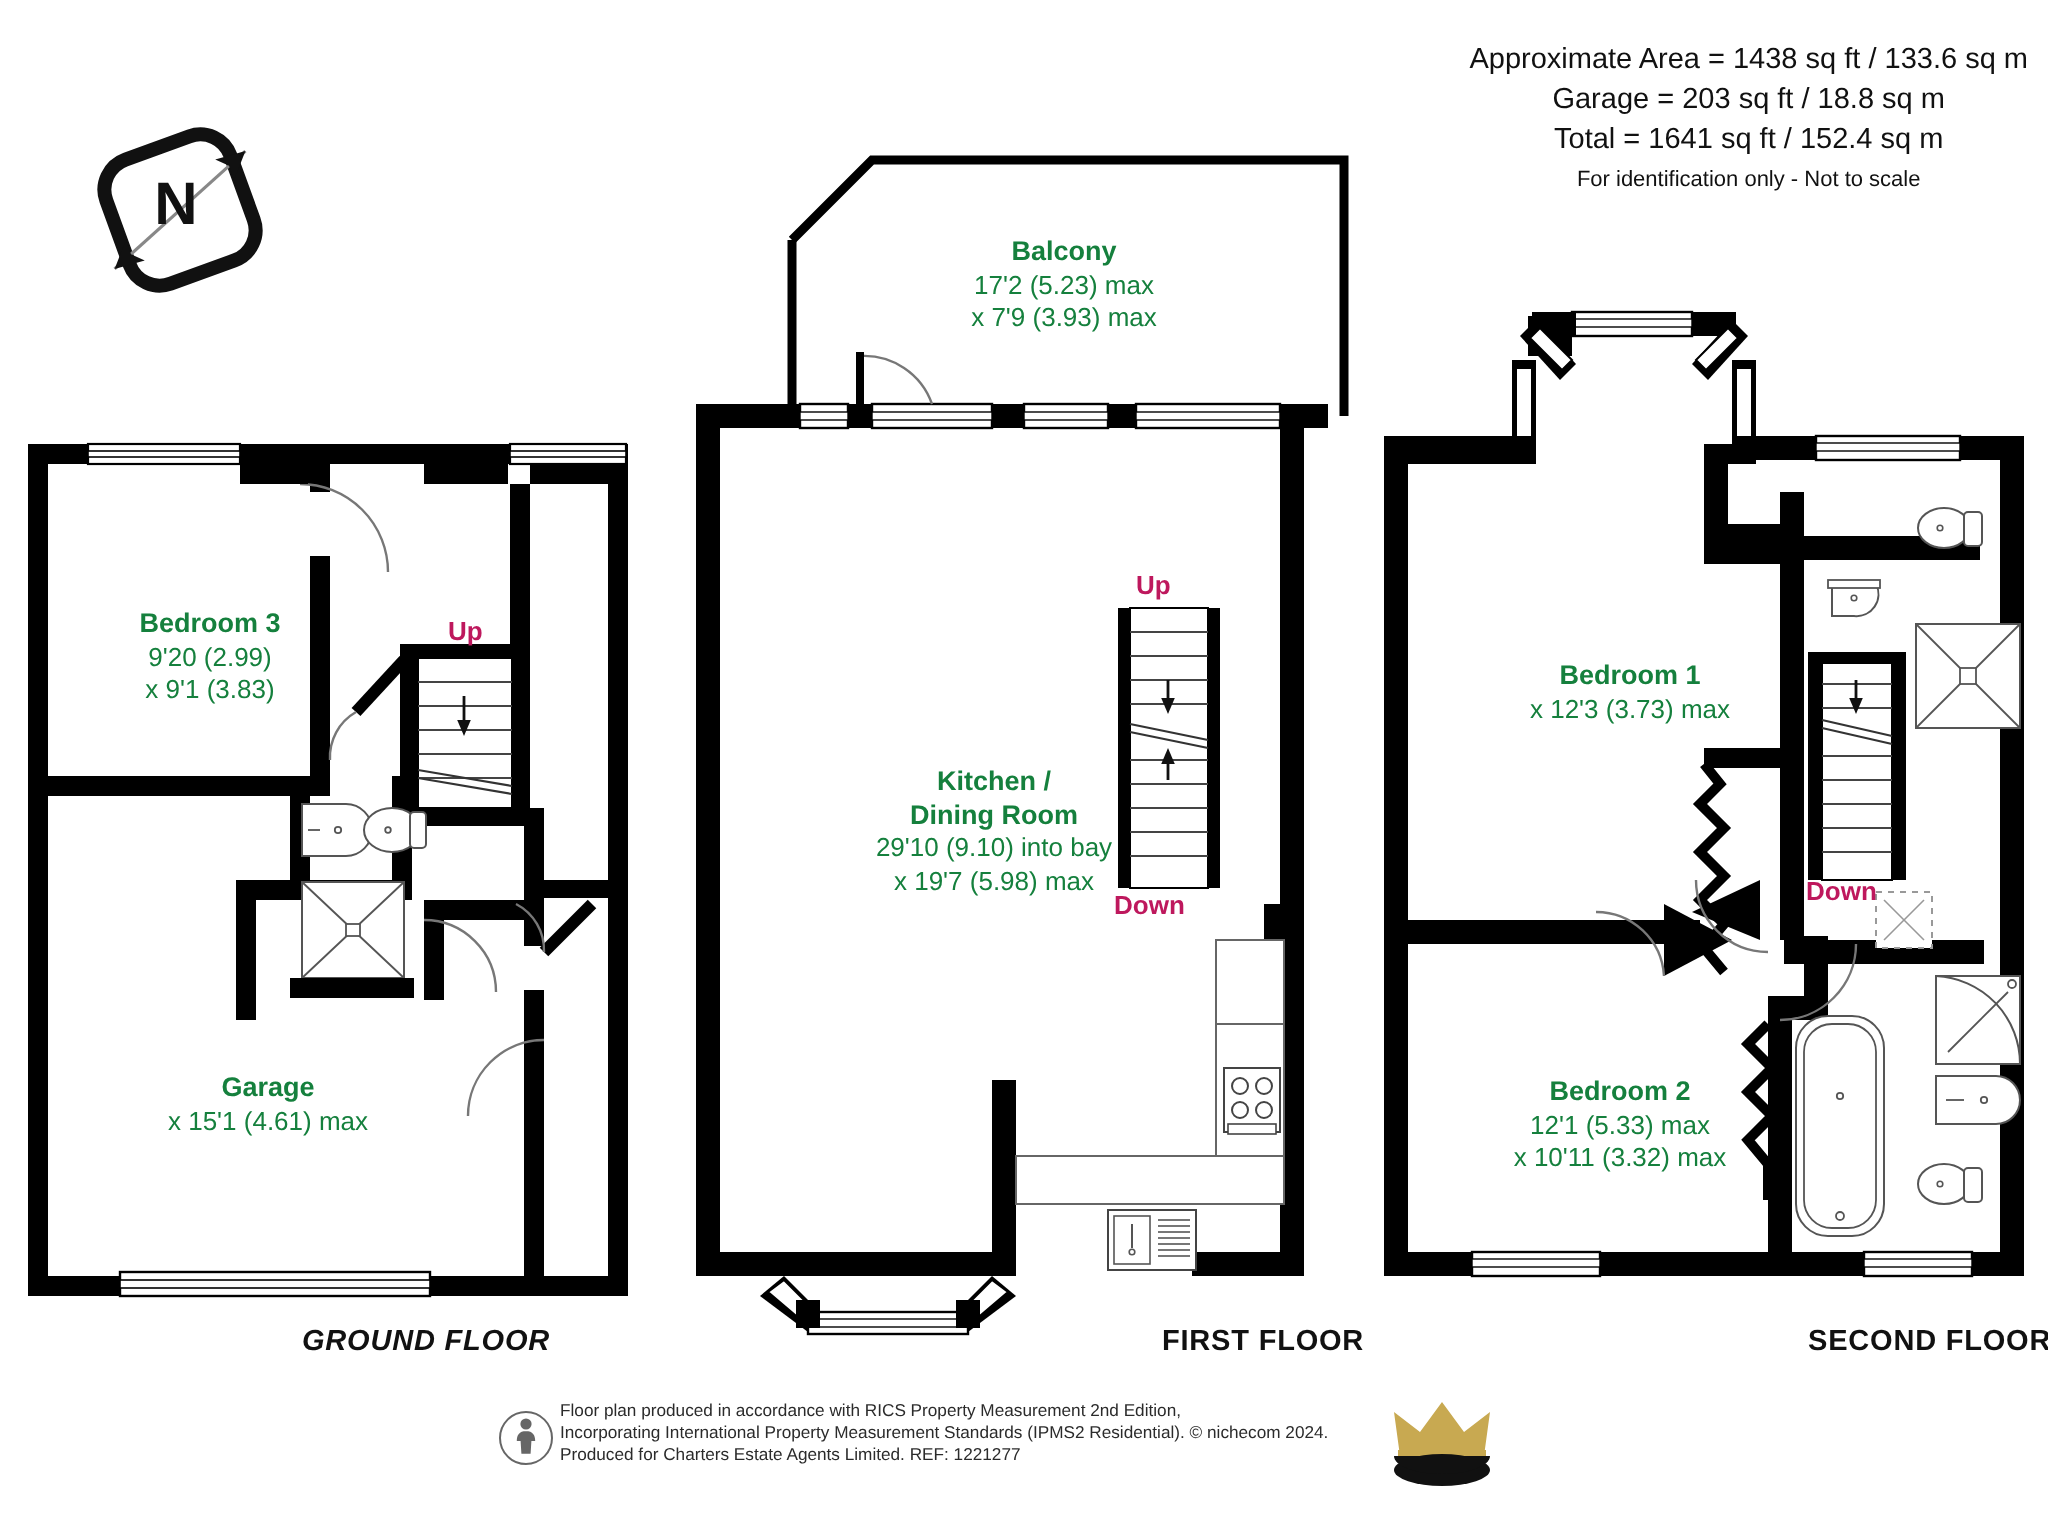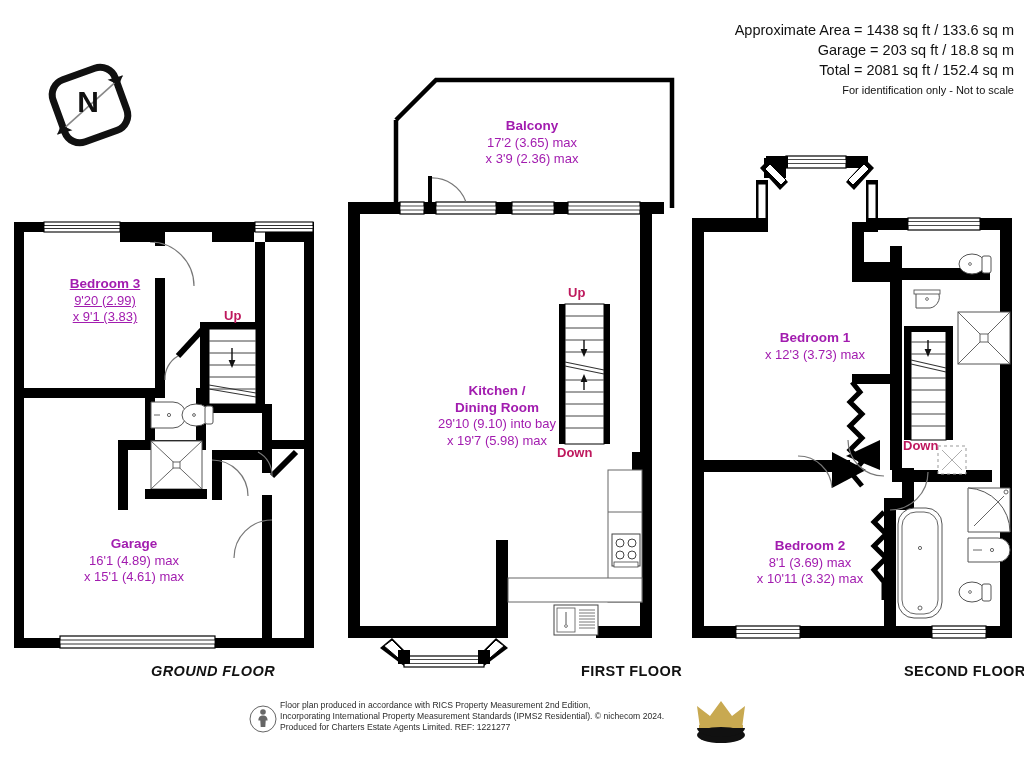--- a/index.html
+++ b/index.html
@@ -6,33 +6,33 @@
   html,body{margin:0;padding:0;background:#ffffff;}
   body{
     width:1024px;height:768px;position:relative;overflow:hidden;
     font-family:"Liberation Sans","DejaVu Sans",sans-serif;
     color:#111111;
   }
   #plan-root{position:absolute;left:0;top:0;width:1024px;height:768px;}
   svg.plan{position:absolute;left:0;top:0;width:1024px;height:768px;}
 
   .area-block{
-    position:absolute;right:10px;top:20px;text-align:right;
+    position:absolute;right:10px;top:20px;text-align:center;
     font-size:14.5px;line-height:20px;color:#111;
   }
   .area-block .small{font-size:11px;line-height:17px;padding-top:2px;}
 
   .floor-label{
     position:absolute;font-size:14.5px;font-weight:bold;
     letter-spacing:.4px;color:#111;white-space:nowrap;
   }
 
   .room-label{
     position:absolute;text-align:center;white-space:nowrap;
-    font-size:13px;line-height:16.5px;color:#a21caf;
+    font-size:13px;line-height:16.5px;color:#15803d;
   }
   .room-label .rname{font-weight:bold;font-size:13.5px;display:block;}
   .room-label .rdim{display:block;font-size:13px;}
 
   .dir-label{
     position:absolute;font-size:13px;font-weight:bold;color:#be185d;white-space:nowrap;
   }
 
   .footer{
     position:absolute;left:280px;top:700px;
@@ -41,21 +41,21 @@
   .footer span{display:block;}
 </style>
 </head>
 <body>
 
 <div id="plan-root">
 
   <div class="area-block">
     <div>Approximate Area = 1438 sq ft / 133.6 sq m</div>
     <div>Garage = 203 sq ft / 18.8 sq m</div>
-    <div>Total = 2081 sq ft / 152.4 sq m</div>
+    <div>Total = 1641 sq ft / 152.4 sq m</div>
     <div class="small">For identification only - Not to scale</div>
   </div>
 
   <svg class="plan" viewBox="0 0 1024 768">
     <defs>
       <g id="toiletGlyph">
         <path d="M2,2 h20 a4,4 0 0 1 4,4 v5 a4,4 0 0 1 -4,4 h-20 a4,4 0 0 1 -4,-4 v-5 a4,4 0 0 1 4,-4 z" fill="#fff" stroke="#555" stroke-width="1"></path>
       </g>
     </defs>
 
@@ -397,53 +397,52 @@
       <g>
         <rect x="898" y="508" width="44" height="110" rx="16" fill="#fff" stroke="#555" stroke-width="1"></rect>
         <rect x="902" y="512" width="36" height="102" rx="14" fill="#fff" stroke="#555" stroke-width="0.9"></rect>
         <circle cx="920" cy="548" r="1.6" fill="none" stroke="#555" stroke-width="0.9"></circle>
         <circle cx="920" cy="608" r="2" fill="none" stroke="#555" stroke-width="0.9"></circle>
       </g>
       <path d="M890,510 A38,38 0 0 0 928,472" fill="none" stroke="#777" stroke-width="1.2"></path>
     </g>
   </svg>
 
-  <div class="room-label" style="left:30px;top:276px;width:150px;text-decoration:underline;">
+  <div class="room-label" style="left:30px;top:304px;width:150px;">
     <span class="rname">Bedroom 3</span>
     <span class="rdim">9'20 (2.99)</span>
     <span class="rdim">x 9'1 (3.83)</span>
   </div>
 
   <div class="room-label" style="left:30px;top:536px;width:208px;">
     <span class="rname">Garage</span>
-    <span class="rdim">16'1 (4.89) max</span>
     <span class="rdim">x 15'1 (4.61) max</span>
   </div>
 
   <div class="room-label" style="left:442px;top:118px;width:180px;">
     <span class="rname">Balcony</span>
-    <span class="rdim">17'2 (3.65) max</span>
-    <span class="rdim">x 3'9 (2.36) max</span>
+    <span class="rdim">17'2 (5.23) max</span>
+    <span class="rdim">x 7'9 (3.93) max</span>
   </div>
 
   <div class="room-label" style="left:404px;top:383px;width:186px;">
     <span class="rname">Kitchen /</span>
     <span class="rname">Dining Room</span>
     <span class="rdim">29'10 (9.10) into bay</span>
     <span class="rdim">x 19'7 (5.98) max</span>
   </div>
 
   <div class="room-label" style="left:716px;top:330px;width:198px;">
     <span class="rname">Bedroom 1</span>
     <span class="rdim">x 12'3 (3.73) max</span>
   </div>
 
   <div class="room-label" style="left:722px;top:538px;width:176px;">
     <span class="rname">Bedroom 2</span>
-    <span class="rdim">8'1 (3.69) max</span>
+    <span class="rdim">12'1 (5.33) max</span>
     <span class="rdim">x 10'11 (3.32) max</span>
   </div>
 
   <div class="dir-label" style="left:224px;top:308px;">Up</div>
   <div class="dir-label" style="left:568px;top:285px;">Up</div>
   <div class="dir-label" style="left:557px;top:445px;">Down</div>
   <div class="dir-label" style="left:903px;top:438px;">Down</div>
 
   <div class="floor-label" style="left:151px;top:663px;font-style:italic;">GROUND FLOOR</div>
   <div class="floor-label" style="left:581px;top:663px;">FIRST FLOOR</div>

